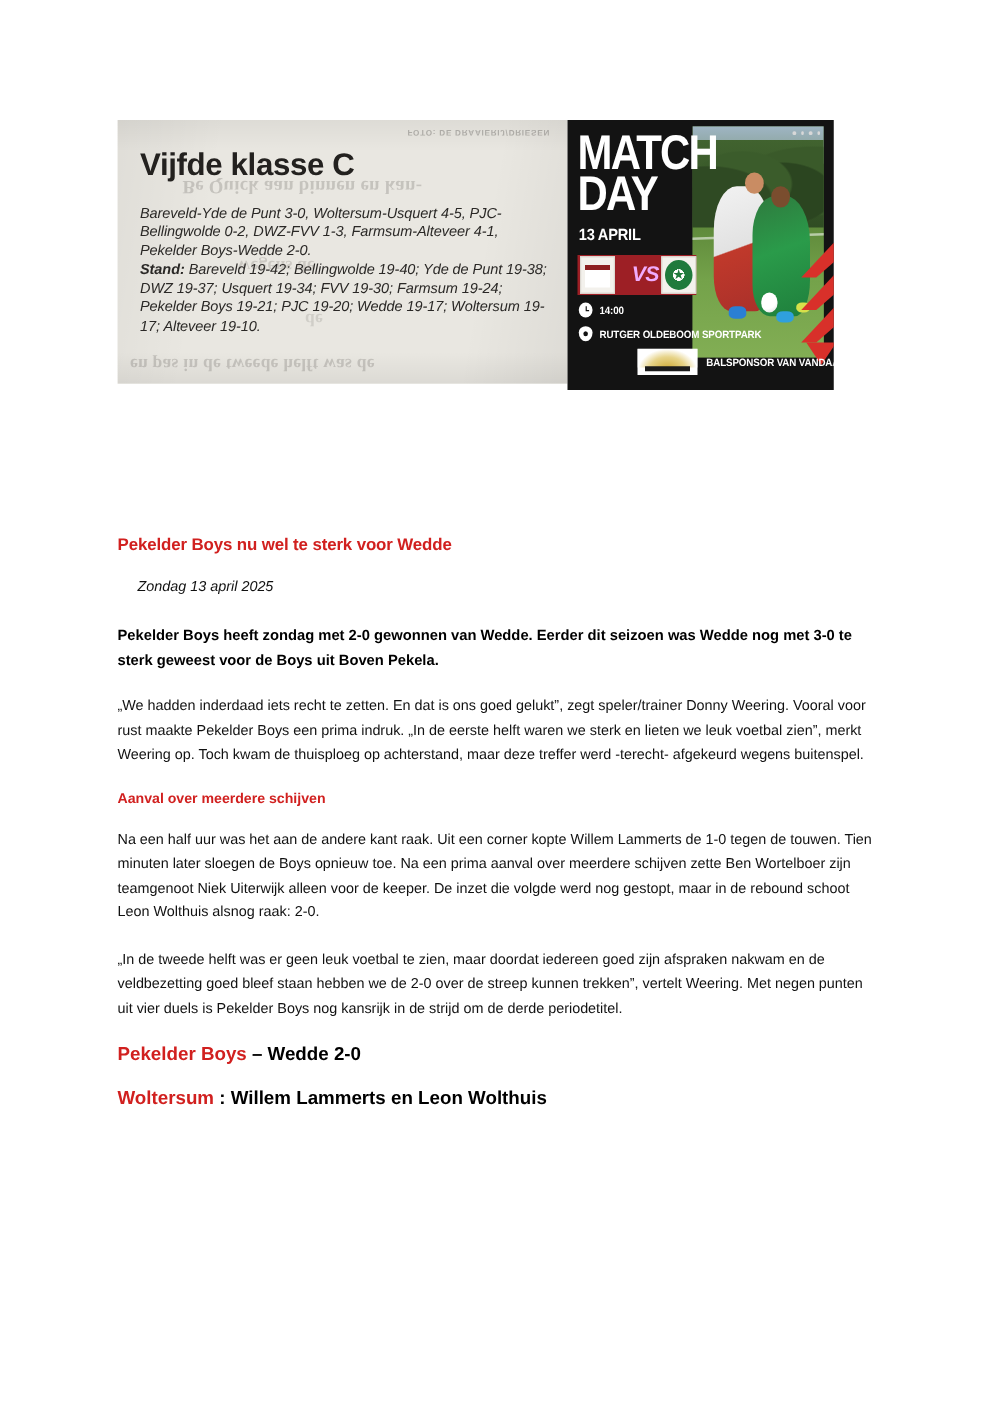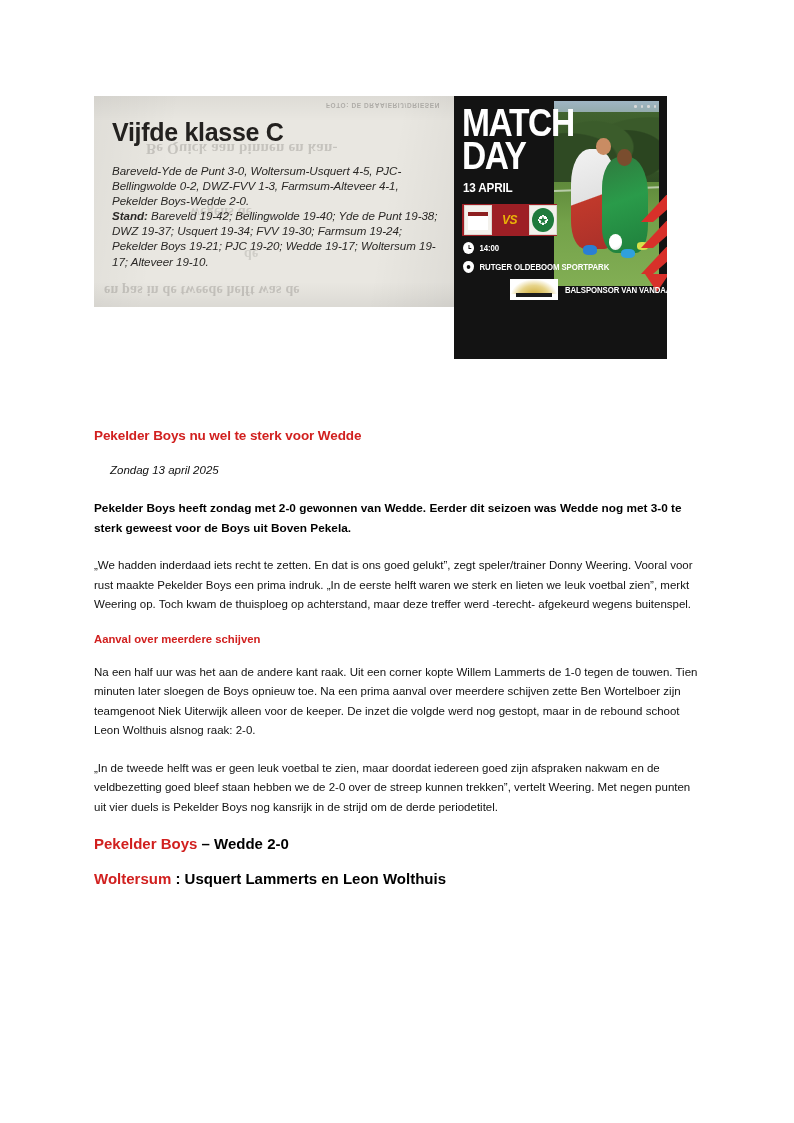--- a/index.html
+++ b/index.html
@@ -120,21 +120,21 @@
     letter-spacing: -0.05px;
     font-style: italic;
   }
   .clip-body p { margin: 0; }
   .clip-body .stand-label { font-weight: 700; }
 
   
   .matchday {
     position: relative;
     width: 213px;
-    height: 263px;
+    height: 216px;
     background: #131313;
     overflow: hidden;
     color: #ffffff;
   }
   .md-dots {
     position: absolute;
     right: 11px;
     top: 9px;
     display: flex;
     gap: 4px;
@@ -278,25 +278,25 @@
     position: absolute;
     left: 0; right: 0; top: 50%;
     transform: translateY(-50%);
     text-align: center;
     font-size: 11px;
     color: #1f7a3c;
     z-index: 3;
   }
   .md-vs {
     flex: 1;
-    text-align: center;
+    text-align: right;
     font-weight: 700;
     font-style: italic;
-    font-size: 12px;
-    color: #eab308;
+    font-size: 17px;
+    color: #f0abfc;
     letter-spacing: -0.5px;
   }
 
   .md-info {
     position: absolute;
     left: 9px;
     z-index: 4;
     display: flex;
     align-items: center;
     gap: 6px;
@@ -528,16 +528,16 @@
 
   <div class="article">
     <h1 class="headline">Pekelder Boys nu wel te sterk voor Wedde</h1>
     <p class="dateline">Zondag 13 april 2025</p>
     <p class="lede"> Pekelder Boys heeft zondag met 2-0 gewonnen van Wedde. Eerder dit seizoen was Wedde nog met 3-0 te sterk geweest voor de Boys uit Boven Pekela.</p>
     <p class="para">„We hadden inderdaad iets recht te zetten. En dat is ons goed gelukt”, zegt speler/trainer Donny Weering. Vooral voor rust maakte Pekelder Boys een prima indruk. „In de eerste helft waren we sterk en lieten we leuk voetbal zien”, merkt Weering op. Toch kwam de thuisploeg op achterstand, maar deze treffer werd -terecht-  afgekeurd wegens buitenspel.</p>
     <p class="subhead">Aanval over meerdere schijven</p>
     <p class="para">Na een half uur was het aan de andere kant raak. Uit een corner kopte Willem Lammerts de 1-0 tegen de touwen. Tien minuten later sloegen de Boys opnieuw toe. Na een prima aanval over meerdere schijven zette Ben Wortelboer zijn teamgenoot Niek Uiterwijk alleen voor de keeper. De inzet die volgde werd nog gestopt, maar in de rebound schoot Leon Wolthuis alsnog raak: 2-0.</p>
     <p class="para">„In de tweede helft was er geen leuk voetbal te zien, maar doordat iedereen goed zijn afspraken nakwam en de veldbezetting goed bleef staan hebben we de 2-0 over de streep kunnen trekken”, vertelt Weering. Met negen punten uit vier duels is Pekelder Boys nog kansrijk in de strijd om de derde periodetitel.</p>
     <p class="scoreline"><span class="red">Pekelder Boys</span><span> – Wedde  2-0</span></p>
-    <p class="scorers"><span class="red">Woltersum</span><span> : Usquert Lammerts en Leon Wolthuis</span></p>
+    <p class="scorers"><span class="red">Woltersum</span><span> : Willem Lammerts en Leon Wolthuis</span></p>
   </div>
 
 </div>
 
 </body></html>

